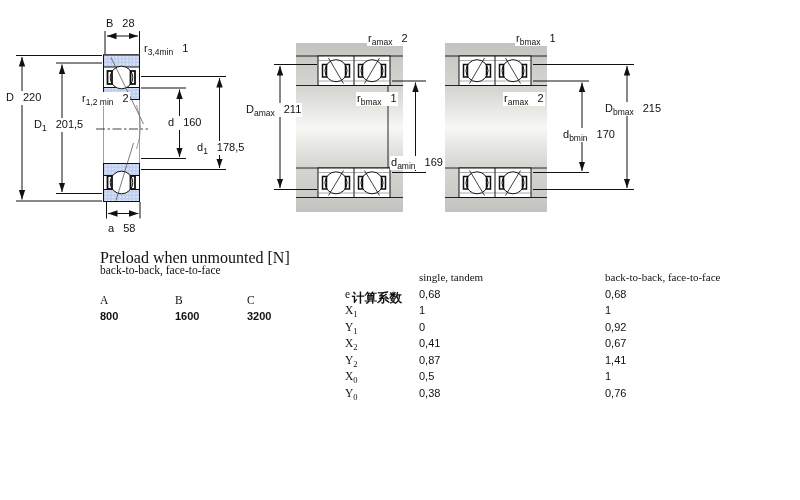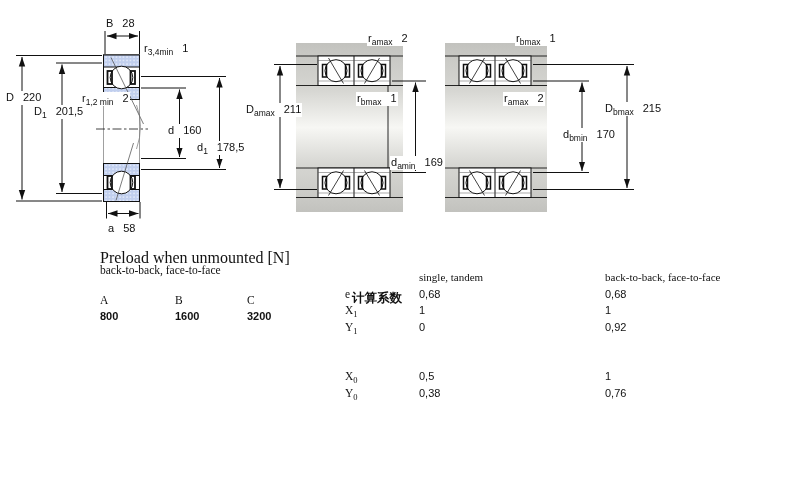--- a/index.html
+++ b/index.html
@@ -184,22 +184,22 @@
       <line x1="533" y1="81" x2="589" y2="81"></line>
       <line x1="533" y1="172.5" x2="589" y2="172.5"></line>
       <line x1="582" y1="82.5" x2="582" y2="171" marker-start="url(#arr)" marker-end="url(#arr)"></line>
     </g>
   </svg>
 
   <span class="dl" style="left:105px;top:17px"><span>B</span><span class="sub"></span><span class="val">28</span></span>
   <span class="dl" style="left:143px;top:42px"><span>r</span><span class="sub">3,4min</span><span class="val">1</span></span>
   <span class="dl" style="left:5px;top:91px"><span>D</span><span class="sub"></span><span class="val">220</span></span>
   <span class="dl" style="left:81px;top:92px"><span>r</span><span class="sub">1,2 min</span><span class="val">2</span></span>
-  <span class="dl" style="left:33px;top:105px"><span>D</span><span class="sub">1</span><span class="val">201,5</span></span>
-  <span class="dl" style="left:167px;top:124px"><span>d</span><span class="sub"></span><span class="val">160</span></span>
+  <span class="dl" style="left:33px;top:118px"><span>D</span><span class="sub">1</span><span class="val">201,5</span></span>
+  <span class="dl" style="left:167px;top:116px"><span>d</span><span class="sub"></span><span class="val">160</span></span>
   <span class="dl" style="left:196px;top:141px"><span>d</span><span class="sub">1</span><span class="val">178,5</span></span>
   <span class="dl" style="left:107px;top:222px"><span>a</span><span class="sub"></span><span class="val">58</span></span>
 
   <span class="dl" style="left:367px;top:32px"><span>r</span><span class="sub">amax</span><span class="val">2</span></span>
   <span class="dl" style="left:245px;top:103px"><span>D</span><span class="sub">amax</span><span class="val">211</span></span>
   <span class="dl" style="left:356px;top:92px"><span>r</span><span class="sub">bmax</span><span class="val">1</span></span>
   <span class="dl" style="left:390px;top:156px"><span>d</span><span class="sub">amin</span><span class="val">169</span></span>
 
   <span class="dl" style="left:515px;top:32px"><span>r</span><span class="sub">bmax</span><span class="val">1</span></span>
   <span class="dl" style="left:503px;top:92px"><span>r</span><span class="sub">amax</span><span class="val">2</span></span>
@@ -227,20 +227,30 @@
   <div class="frow" style="top:304px">
     <span class="fl"><span>X</span><span class="fsub">1</span></span>
     <span class="fv1">1</span>
     <span class="fv2">1</span>
   </div>
   <div class="frow" style="top:321px">
     <span class="fl"><span>Y</span><span class="fsub">1</span></span>
     <span class="fv1">0</span>
     <span class="fv2">0,92</span>
   </div>
+  <div class="frow" style="top:337px">
+    <span class="fl"><span>X</span><span class="fsub">2</span></span>
+    <span class="fv1">0,41</span>
+    <span class="fv2">0,67</span>
+  </div>
+  <div class="frow" style="top:354px">
+    <span class="fl"><span>Y</span><span class="fsub">2</span></span>
+    <span class="fv1">0,87</span>
+    <span class="fv2">1,41</span>
+  </div>
   <div class="frow" style="top:370px">
     <span class="fl"><span>X</span><span class="fsub">0</span></span>
     <span class="fv1">0,5</span>
     <span class="fv2">1</span>
   </div>
   <div class="frow" style="top:387px">
     <span class="fl"><span>Y</span><span class="fsub">0</span></span>
     <span class="fv1">0,38</span>
     <span class="fv2">0,76</span>
   </div>

